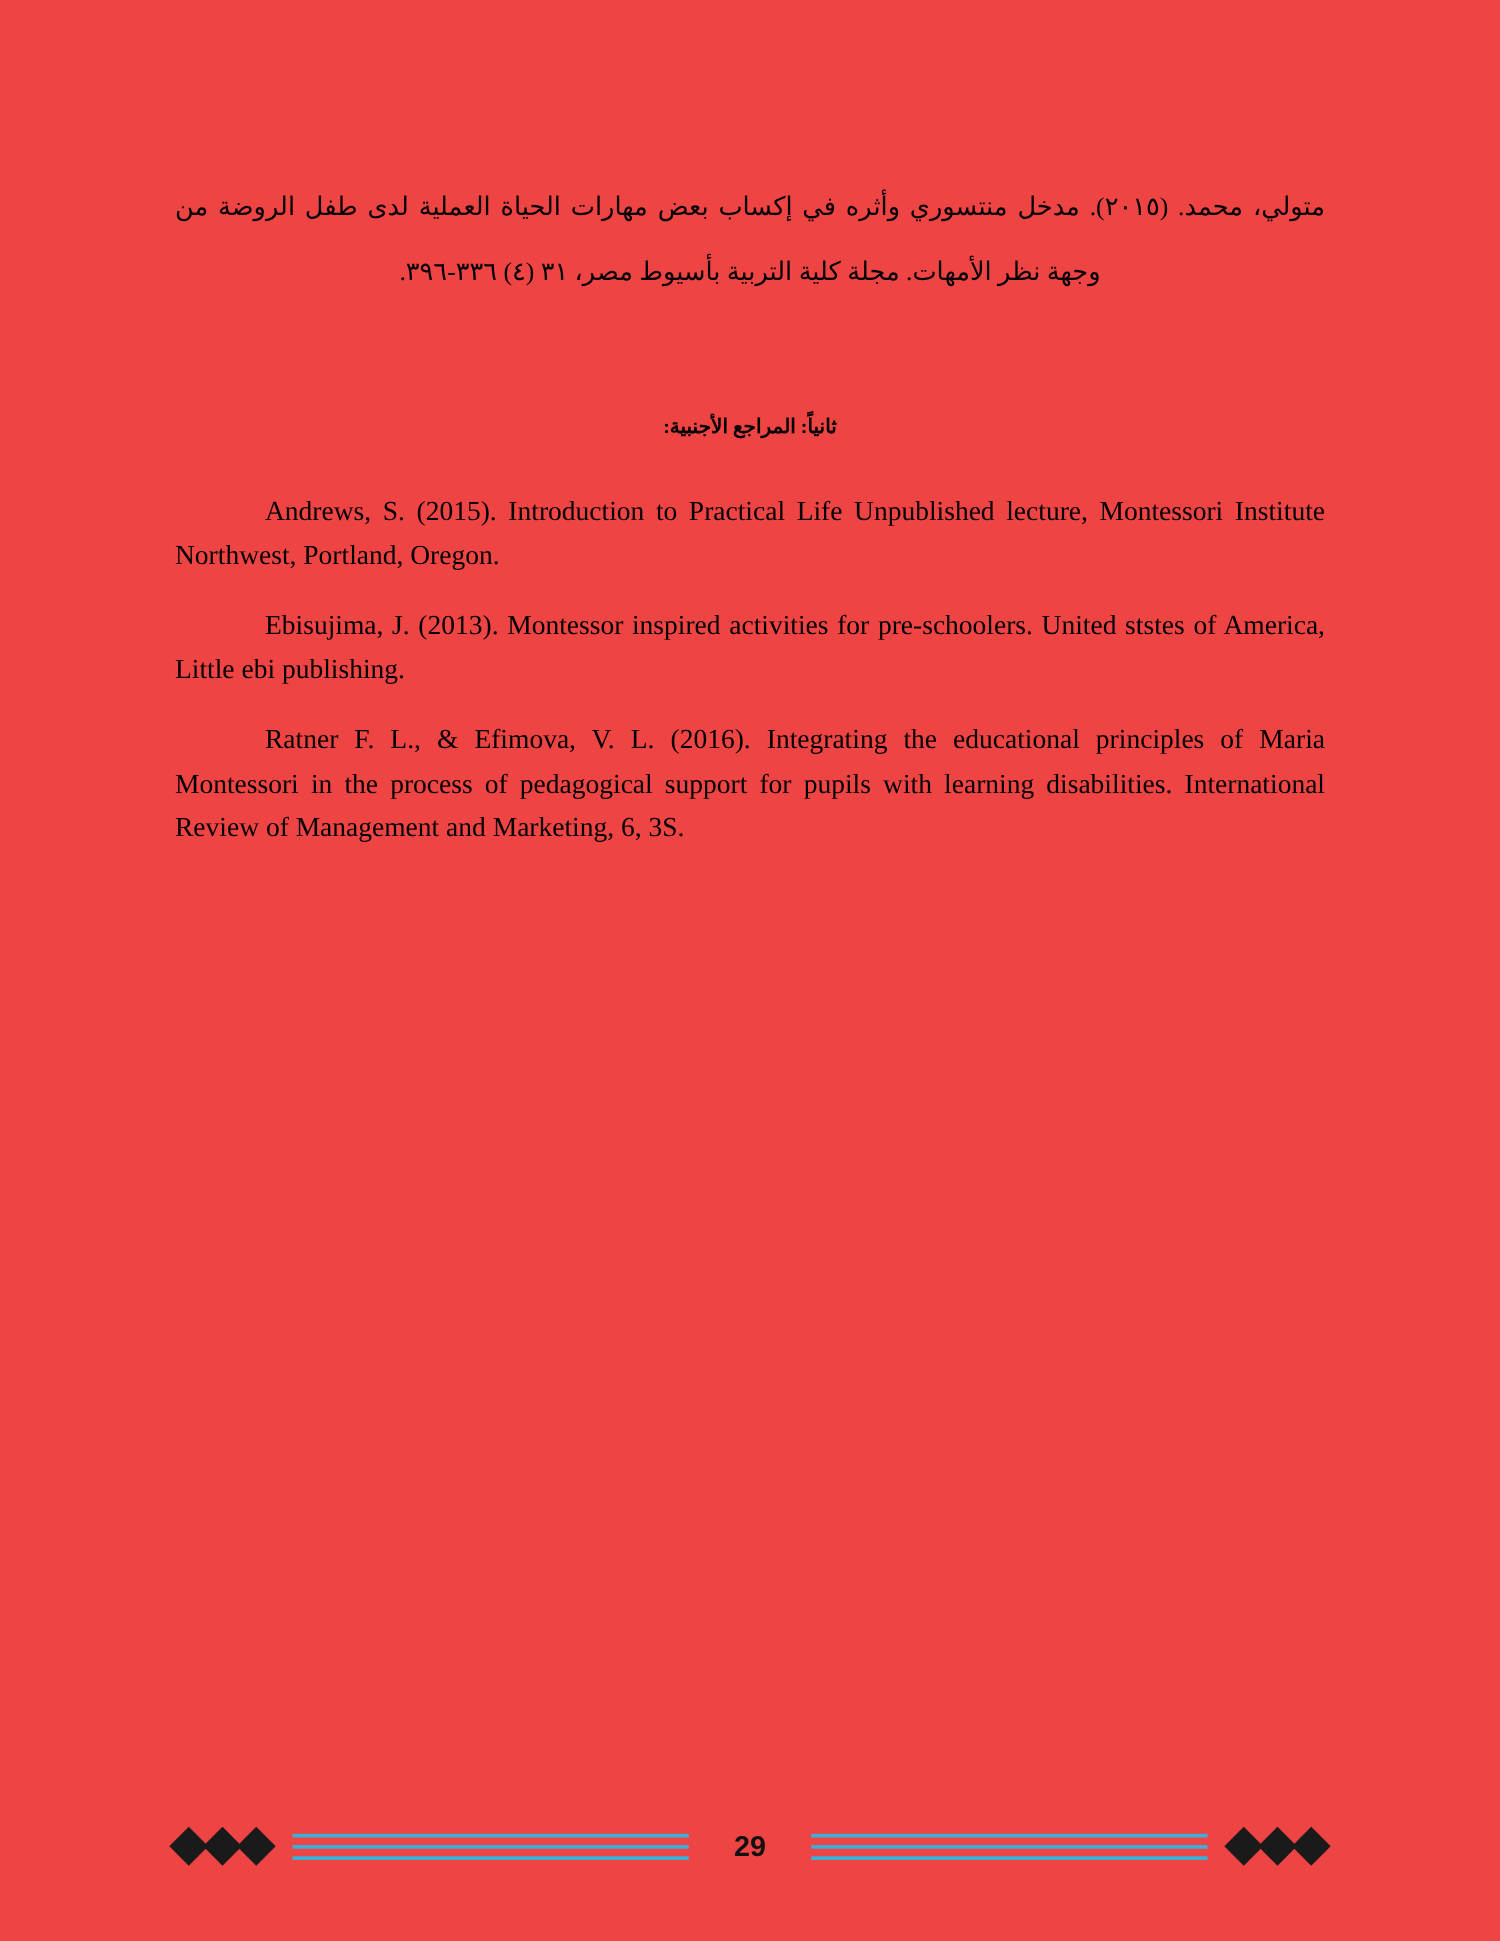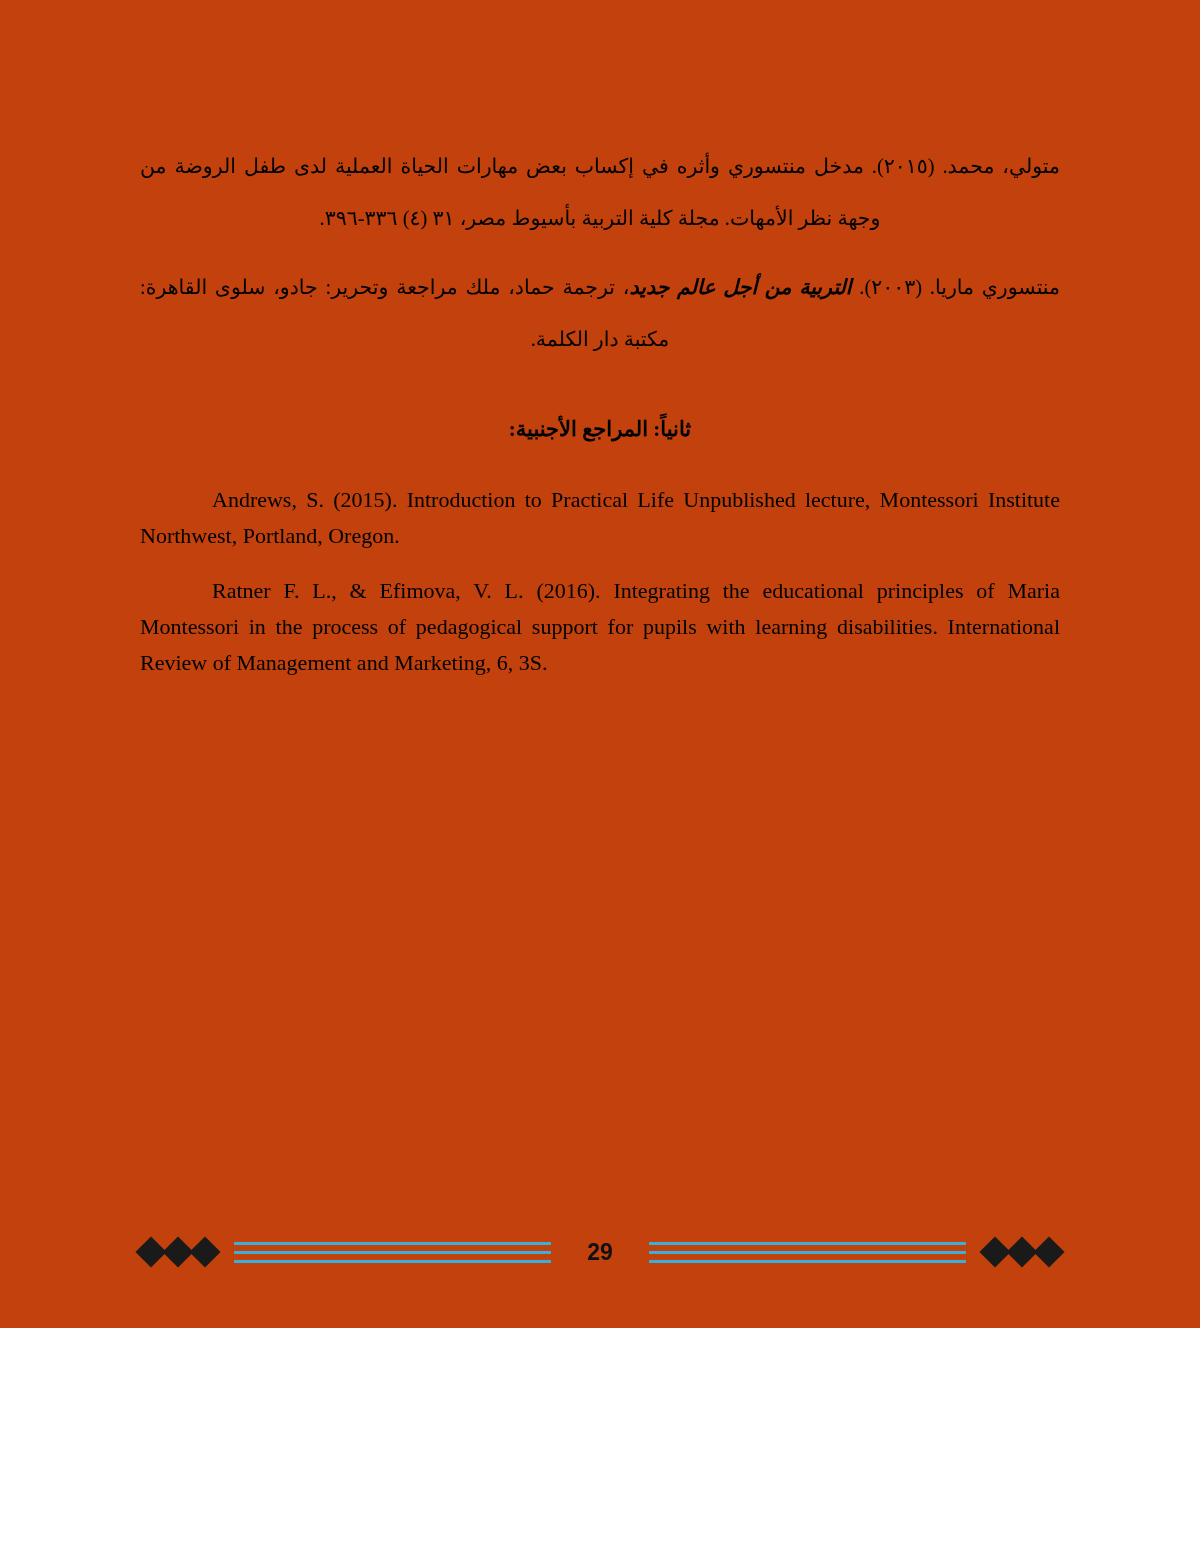--- a/index.html
+++ b/index.html
@@ -3,22 +3,22 @@
 <meta charset="utf-8">
 <style>
   html, body {
     margin: 0;
     padding: 0;
     background: #ffffff;
   }
   .page {
     position: relative;
     width: 1200px;
-    height: 1328px;
-    background: #c2410c;
+    height: 1553px;
+    background: #ef4444;
     margin: 0 auto;
     overflow: hidden;
     font-family: "Liberation Serif", "DejaVu Serif", serif;
     color: #000000;
   }
   .content {
     position: absolute;
     left: 140px;
     right: 140px;
     top: 140px;
@@ -40,22 +40,22 @@
   .ar-ref .ital {
     font-style: italic;
     font-weight: bold;
   }
 
   
   .section-heading {
     direction: rtl;
     text-align: center;
     font-weight: bold;
-    font-size: 21px;
-    margin: 52px 0 40px 0;
+    font-size: 16px;
+    margin: 86px 0 40px 0;
   }
 
   
   .en-block {
     direction: ltr;
     text-align: justify;
     font-size: 22px;
     line-height: 1.62;
   }
   .en-ref {
@@ -118,31 +118,29 @@
 
 <div class="page">
 
   <div class="content">
 
     <div class="ar-block">
 
       <p class="ar-ref">متولي، محمد. (٢٠١٥). مدخل منتسوري وأثره في إكساب بعض مهارات الحياة العملية لدى طفل الروضة من وجهة نظر الأمهات. مجلة كلية التربية بأسيوط مصر، ٣١ (٤) ٣٣٦-٣٩٦.</p>
 
 
-      <p class="ar-ref">
-        <span>منتسوري ماريا. (٢٠٠٣). </span><span class="ital">التربية من أجل عالم جديد</span><span>، ترجمة حماد، ملك مراجعة وتحرير: جادو، سلوى القاهرة: مكتبة دار الكلمة.</span>
-      </p>
 
 
     </div>
 
     <div class="section-heading">ثانياً: المراجع الأجنبية:</div>
 
     <div class="en-block">
       <p class="en-ref">Andrews, S. (2015). Introduction to Practical Life Unpublished lecture, Montessori Institute Northwest, Portland, Oregon.</p>
+      <p class="en-ref">Ebisujima, J. (2013). Montessor inspired activities for pre-schoolers. United ststes of America, Little ebi publishing.</p>
       <p class="en-ref">Ratner F. L., &amp; Efimova, V. L. (2016). Integrating the educational principles of Maria Montessori in the process of pedagogical support for pupils with learning disabilities. International Review of Management and Marketing, 6, 3S.</p>
     </div>
 
   </div>
 
   <div class="footer">
     <div class="footer-inner">
       <div class="diamonds">
         <span class="diamond"></span>
         <span class="diamond"></span>

